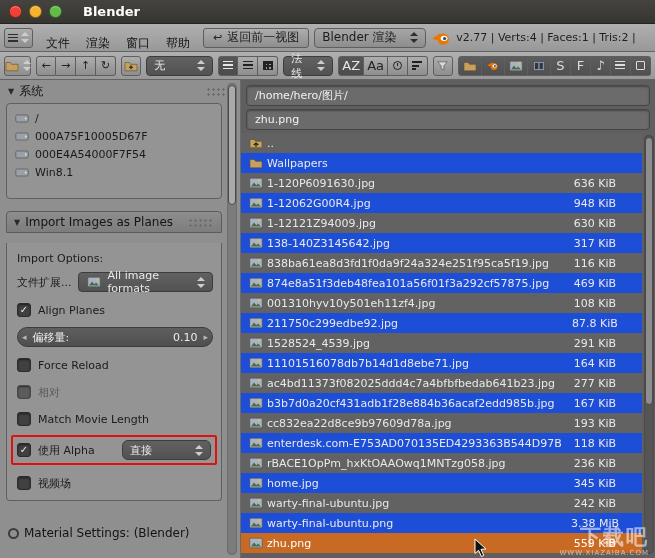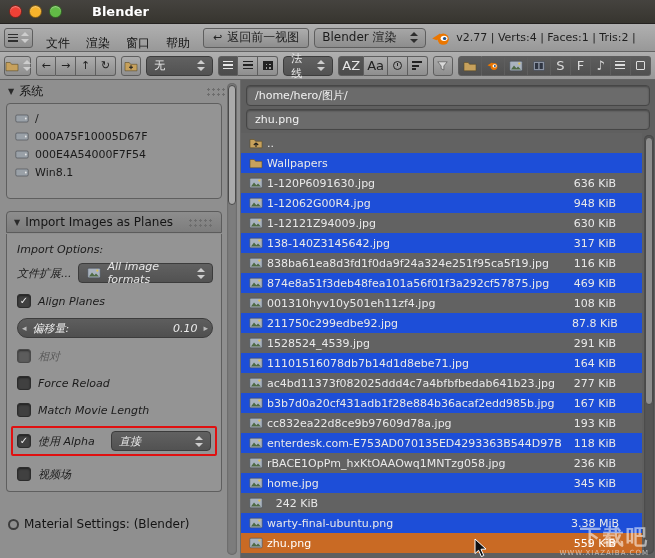--- a/index.html
+++ b/index.html
@@ -7,21 +7,21 @@
   .screen{position:relative;width:655px;height:558px;overflow:hidden;background:#8f8f8f;
     --sel:#c96a24;--ann:#e01010;--btn-close:#ef4136;--btn-min:#f7b32b;--btn-max:#62bb46;}
 
   
   .titlebar{position:absolute;left:0;top:0;width:655px;height:24px;background:linear-gradient(#45433f,#37352f);
     display:flex;align-items:center;padding-left:9px;gap:7px;border-bottom:1px solid #242220;}
   .wbtn{width:13px;height:13px;border-radius:50%;border:1px solid rgba(0,0,0,.45);box-shadow:inset 0 1px 1px rgba(255,255,255,.4);}
   .wbtn.close{background:var(--btn-close);}
   .wbtn.min{background:var(--btn-min);}
   .wbtn.max{background:var(--btn-max);}
-  .wtitle{margin-left:23px;color:#fff;font-size:13px;font-weight:bold;}
+  .wtitle{margin-left:14px;color:#fff;font-size:13px;font-weight:bold;}
 
   
   .header{position:absolute;left:0;width:655px;height:28px;background:linear-gradient(#b0b0b0,#989898);
     border-bottom:1px solid #636363;display:flex;align-items:center;gap:5px;padding:0 4px;overflow:hidden;}
   .info-header{top:24px;}
   .fb-header{top:52px;}
   .menu-item{font-size:12px;color:#151515;padding:0 8px;cursor:default;}
   .menus{display:flex;align-items:center;margin-top:12px;}
   .hbtn{display:inline-flex;align-items:center;justify-content:center;gap:3px;height:20px;min-width:20px;
     padding:0 3px;background:linear-gradient(#adadad,#8e8e8e);border:1px solid #5e5e5e;border-radius:3px;color:#222;}
@@ -64,21 +64,21 @@
   
   .sidebar{position:absolute;left:0;top:80px;width:241px;bottom:0;background:#8f8f8f;border-right:1px solid #6a6a6a;overflow:hidden;}
   .panel-header{display:flex;align-items:center;gap:5px;height:22px;padding:0 8px;font-size:12px;color:#141414;}
   .tri{font-size:8px;color:#2a2a2a;}
   .grip{margin-left:auto;width:26px;height:9px;background-image:radial-gradient(circle,#6d6d6d 1px,transparent 1.3px);background-size:5px 5px;}
   .panel-box{margin:1px 18px 0 6px;border:1px solid #5f5f5f;border-radius:4px;background:rgba(255,255,255,.05);}
   .sys-box{min-height:96px;padding:5px 0;}
   .sys-item{display:flex;align-items:center;gap:5px;height:18px;padding:0 7px;font-size:11px;color:#1a1a1a;}
   .band{margin:12px 18px 0 6px;height:22px;border:1px solid #5c5c5c;border-radius:4px 4px 0 0;
     background:linear-gradient(#8d8d8d,#7d7d7d);padding:0 7px;}
-  .import-box{margin-top:1px;border-top:none;border-radius:0 0 4px 4px;padding:6px 0 8px 0;font-style:italic;}
+  .import-box{margin-top:10px;border-top:none;border-radius:0 0 4px 4px;padding:6px 0 8px 0;}
   .p-label{font-size:11px;color:#1b1b1b;padding:3px 10px 0 10px;height:17px;}
   .p-row{display:flex;align-items:center;gap:6px;margin:6px 8px 0 10px;}
   .p-lab{font-size:11px;color:#1b1b1b;white-space:nowrap;}
   .grow{flex:1;min-width:0;}
   .p-check{display:flex;align-items:center;gap:7px;height:18px;margin:9px 10px 0 10px;}
   .cb{width:14px;height:14px;border-radius:3px;background:#404040;border:1px solid #2c2c2c;
     display:inline-flex;align-items:center;justify-content:center;color:#eee;font-size:10px;line-height:1;flex:0 0 auto;
     box-shadow:inset 0 1px 2px rgba(0,0,0,.5);}
   .cb-label{font-size:11px;color:#1b1b1b;white-space:nowrap;}
   .disabled .cb{background:#5c5c5c;border-color:#4a4a4a;}
@@ -358,38 +358,38 @@
       <div class="p-check">
         <span class="cb">✓</span>
         <span class="cb-label">Align Planes</span>
       </div>
       <div class="slider">
         <span class="sl-arrow">◂</span>
         <span class="sl-label">偏移量:</span>
         <span class="sl-value">0.10</span>
         <span class="sl-arrow">▸</span>
       </div>
+      <div class="p-check">
+        <span class="cb"></span>
+        <span class="cb-label">Force Reload</span>
+      </div>
       <div class="p-check disabled">
         <span class="cb"></span>
         <span class="cb-label">相对</span>
-      </div>
-      <div class="p-check">
-        <span class="cb"></span>
-        <span class="cb-label">Force Reload</span>
       </div>
       <div class="p-check">
         <span class="cb"></span>
         <span class="cb-label">Match Movie Length</span>
       </div>
       <div class="alpha-wrap">
         <div class="p-check">
           <span class="cb">✓</span>
           <span class="cb-label">使用 Alpha</span>
         </div>
-        <div class="dropdown" style="width:100px;">
+        <div class="dropdown" style="width:89px;border-radius:6px;">
           <span>直接</span>
           <span class="dd-arrows"></span>
         </div>
       </div>
       <div class="p-check">
         <span class="cb"></span>
         <span class="cb-label">视频场</span>
       </div>
     </div>
 
@@ -607,20 +607,21 @@
           <span class="fsize">345 KiB</span>
         </div>
         <div class="frow">
           <span class="row-icon">
             <svg width="14" height="12" viewBox="0 0 14 12">
               <rect x="0.8" y="1.2" width="12.4" height="9.6" rx="1" fill="#aab3bf" stroke="#474f59" stroke-width="0.6"></rect>
               <path d="M2 9.5l3-4 2.4 2.8 1.6-1.8 3 3z" fill="#4f6a45"></path>
               <circle cx="10.3" cy="3.6" r="1.1" fill="#ddc24f"></circle>
             </svg>
           </span>
+          <span class="fname">warty-final-ubuntu.jpg</span>
           <span class="fsize">242 KiB</span>
         </div>
         <div class="frow alt">
           <span class="row-icon">
             <svg width="14" height="12" viewBox="0 0 14 12">
               <rect x="0.8" y="1.2" width="12.4" height="9.6" rx="1" fill="#aab3bf" stroke="#474f59" stroke-width="0.6"></rect>
               <path d="M2 9.5l3-4 2.4 2.8 1.6-1.8 3 3z" fill="#4f6a45"></path>
               <circle cx="10.3" cy="3.6" r="1.1" fill="#ddc24f"></circle>
             </svg>
           </span>

